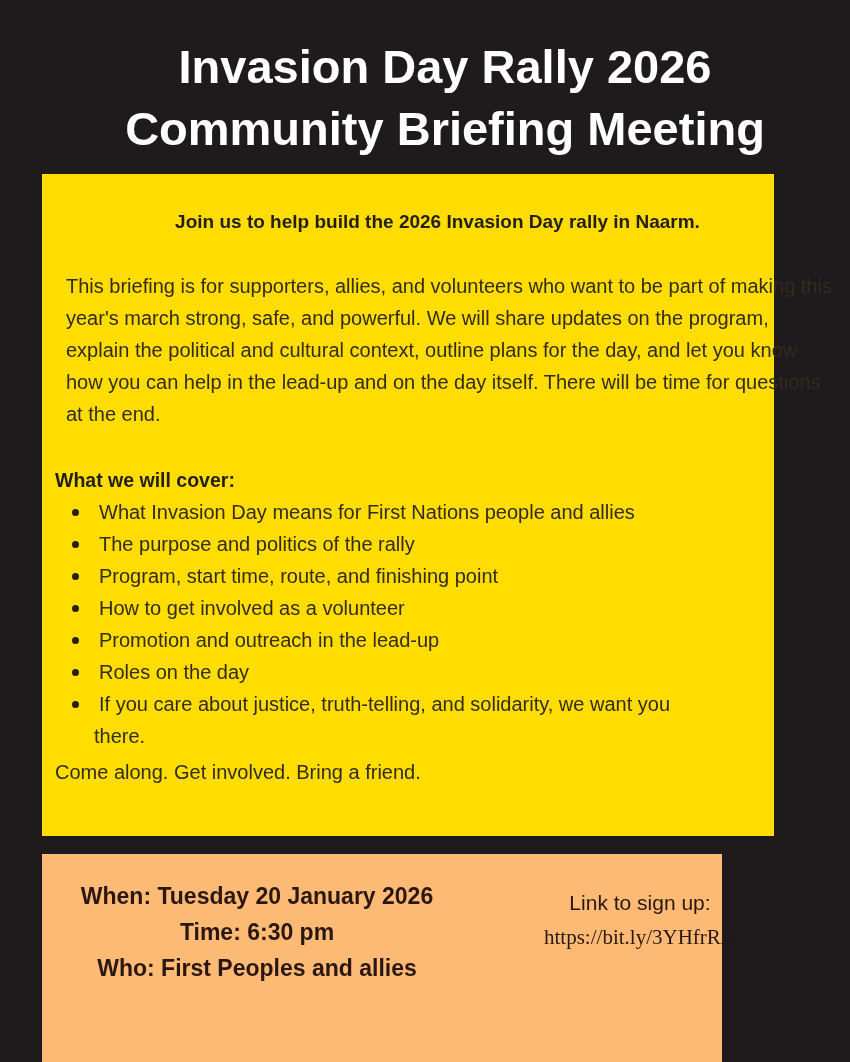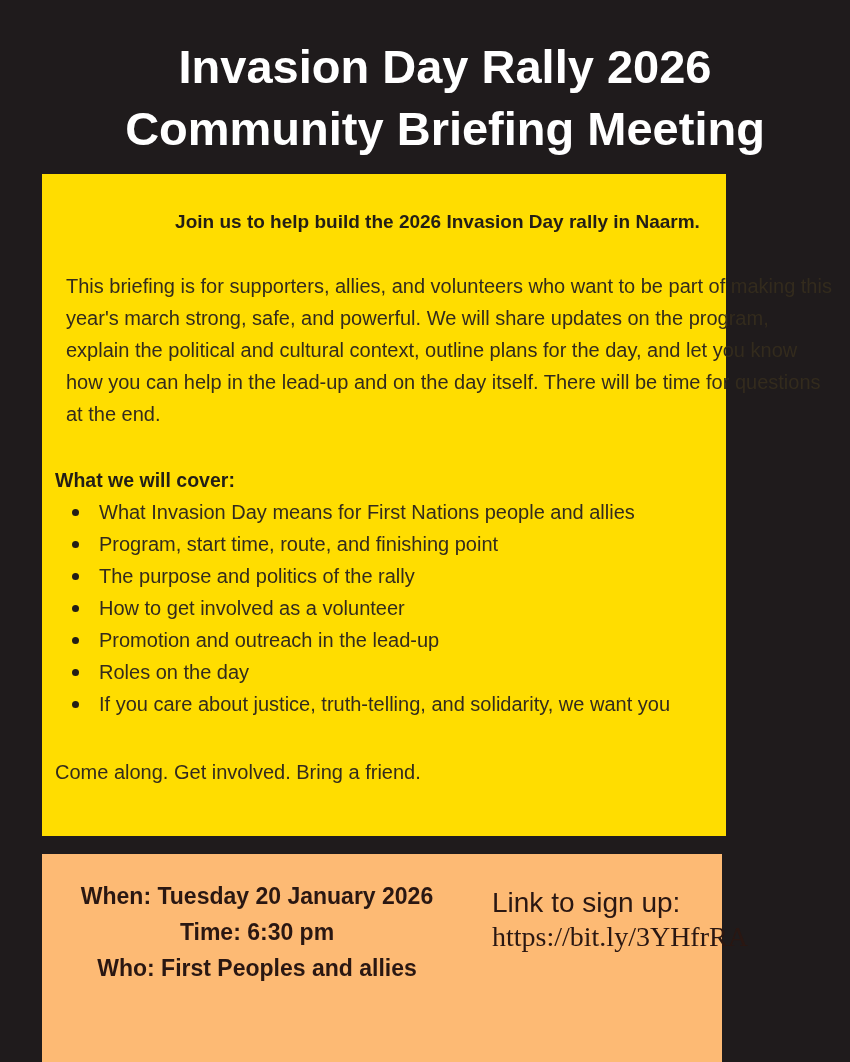--- a/index.html
+++ b/index.html
@@ -30,20 +30,21 @@
     }
     .title .line { display: block; }
     .yellow-panel {
       position: absolute;
       left: 42px;
       top: 174px;
       width: 684px;
       height: 662px;
       background: #ffdd00;
       color: #2a2418;
+      padding-left: 48px;
     }
     .intro-heading {
       position: absolute;
       left: 0;
       top: 36px;
       width: 791px;
       text-align: center;
       font-weight: bold;
       font-size: 19px;
       line-height: 24px;
@@ -124,22 +125,22 @@
       font-size: 23px;
       line-height: 36px;
       color: #2a1712;
     }
     .details .row { display: block; white-space: nowrap; }
     .signup {
       position: absolute;
       left: 450px;
       top: 32px;
       width: 296px;
-      text-align: left;
-      font-size: 28px;
+      text-align: center;
+      font-size: 21px;
       line-height: 34px;
       color: #2a1712;
     }
     .signup .row { display: block; white-space: nowrap; }
     .signup a {
       color: #2a1712;
       text-decoration: none;
       font-family: Liberation Serif, serif;
     }
   </style>
@@ -158,41 +159,42 @@
 
   <div class="cover-heading">What we will cover:</div>
 
   <ul class="cover-list">
     <li>
       <span class="bullet"></span>
       <span>What Invasion Day means for First Nations people and allies</span>
     </li>
     <li>
       <span class="bullet"></span>
+      <span>The purpose and politics of the rally</span>
+    </li>
+    <li>
+      <span class="bullet"></span>
       <span>Program, start time, route, and finishing point</span>
     </li>
     <li>
       <span class="bullet"></span>
-      <span>The purpose and politics of the rally</span>
-    </li>
-    <li>
-      <span class="bullet"></span>
       <span>How to get involved as a volunteer</span>
     </li>
     <li>
       <span class="bullet"></span>
       <span>Promotion and outreach in the lead-up</span>
     </li>
     <li>
       <span class="bullet"></span>
       <span>Roles on the day</span>
     </li>
     <li class="wrap">
       <span class="bullet"></span>
       <span>If you care about justice, truth-telling, and solidarity, we want you</span>
+      <span class="cont">there.</span>
     </li>
   </ul>
 
   <div class="closing">Come along. Get involved. Bring a friend.</div>
 </section>
 
 <section class="red-panel">
   <div class="details">
     <span class="row">When: Tuesday 20 January 2026</span>
     <span class="row">Time: 6:30 pm</span>

